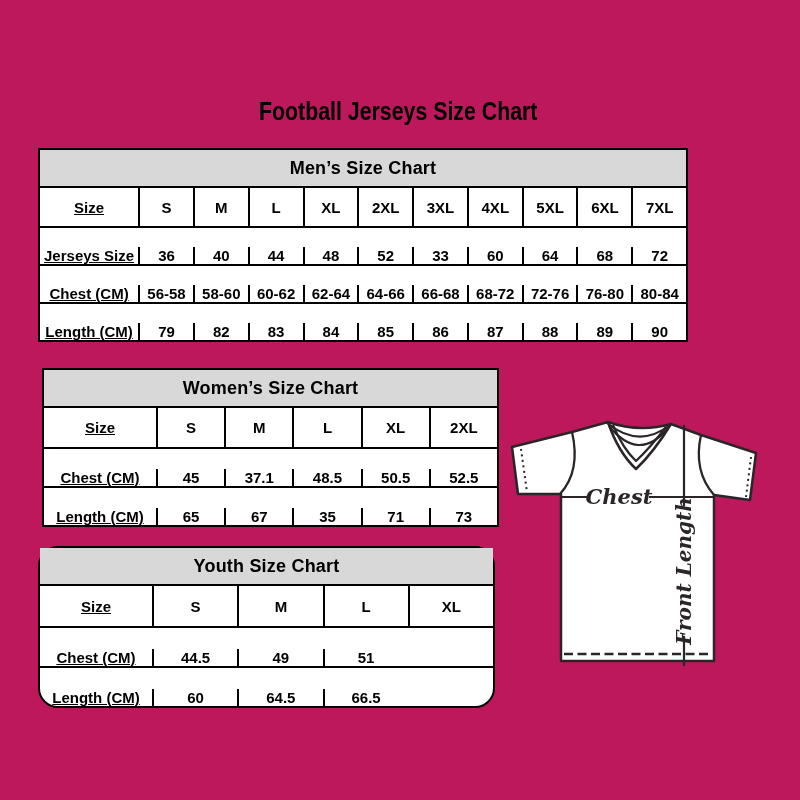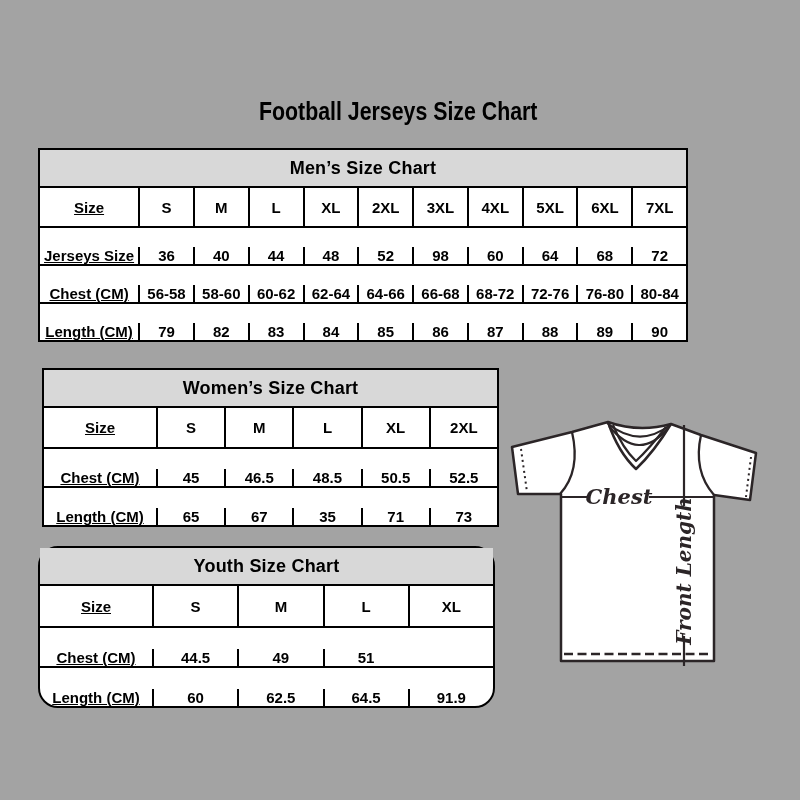--- a/index.html
+++ b/index.html
@@ -2,21 +2,21 @@
 <html><head>
 <meta charset="utf-8">
 <style>
   * { box-sizing: border-box; margin: 0; padding: 0; }
   html, body { background: #ffffff; }
   body {
     width: 800px; height: 800px;
     font-family: "Liberation Sans", sans-serif;
     color: #000;
   }
-  .canvas { position: relative; width: 800px; height: 800px; background: #a3a3a3; overflow: hidden; }
+  .canvas { position: relative; width: 800px; height: 800px; background: #be185d; overflow: hidden; }
 
   .title {
     position: absolute; top: 96px; left: 0; width: 800px;
     text-align: center;
     font-size: 26px; font-weight: bold; color: #000;
     transform: scaleX(0.82); transform-origin: 390px center;
     letter-spacing: 0px; white-space: nowrap;
   }
 
   .tbl {
@@ -90,21 +90,21 @@
         <div class="tcell">6XL</div>
         <div class="tcell">7XL</div>
       </div>
       <div class="trow">
         <div class="tcell label">Jerseys Size</div>
         <div class="tcell">36</div>
         <div class="tcell">40</div>
         <div class="tcell">44</div>
         <div class="tcell">48</div>
         <div class="tcell">52</div>
-        <div class="tcell">98</div>
+        <div class="tcell">33</div>
         <div class="tcell">60</div>
         <div class="tcell">64</div>
         <div class="tcell">68</div>
         <div class="tcell">72</div>
       </div>
       <div class="trow">
         <div class="tcell label">Chest (CM)</div>
         <div class="tcell">56-58</div>
         <div class="tcell">58-60</div>
         <div class="tcell">60-62</div>
@@ -136,21 +136,21 @@
         <div class="tcell label">Size</div>
         <div class="tcell">S</div>
         <div class="tcell">M</div>
         <div class="tcell">L</div>
         <div class="tcell">XL</div>
         <div class="tcell">2XL</div>
       </div>
       <div class="trow">
         <div class="tcell label">Chest (CM)</div>
         <div class="tcell">45</div>
-        <div class="tcell">46.5</div>
+        <div class="tcell">37.1</div>
         <div class="tcell">48.5</div>
         <div class="tcell">50.5</div>
         <div class="tcell">52.5</div>
       </div>
       <div class="trow">
         <div class="tcell label">Length (CM)</div>
         <div class="tcell">65</div>
         <div class="tcell">67</div>
         <div class="tcell">35</div>
         <div class="tcell">71</div>
@@ -168,23 +168,22 @@
       </div>
       <div class="trow">
         <div class="tcell label">Chest (CM)</div>
         <div class="tcell">44.5</div>
         <div class="tcell">49</div>
         <div class="tcell">51</div>
       </div>
       <div class="trow">
         <div class="tcell label">Length (CM)</div>
         <div class="tcell">60</div>
-        <div class="tcell">62.5</div>
         <div class="tcell">64.5</div>
-        <div class="tcell">91.9</div>
+        <div class="tcell">66.5</div>
       </div>
     </section>
 
   <figure class="jersey">
     <svg viewBox="0 0 260 265" width="260" height="265" xmlns="http://www.w3.org/2000/svg">
 
       <path d="M7,42 L67,27 L103,17 Q134,28 166,19 L196,30 L251,48 L245,95 L209,90 L209,256 L56,256 L56,89 L13,89 Z" fill="#ffffff" stroke="#2b2527" stroke-width="2.5" stroke-linejoin="round"></path>
 
       <path d="M102,18 Q134,44 165,20" fill="none" stroke="#2b2527" stroke-width="2.2"></path>
       <path d="M104,21 Q134,58 163,23" fill="none" stroke="#2b2527" stroke-width="2.2"></path>

